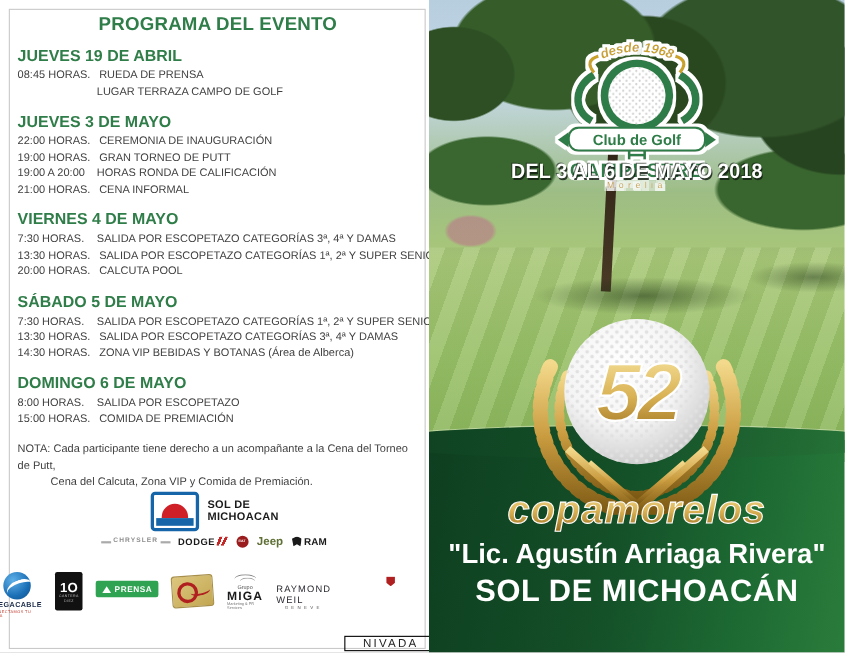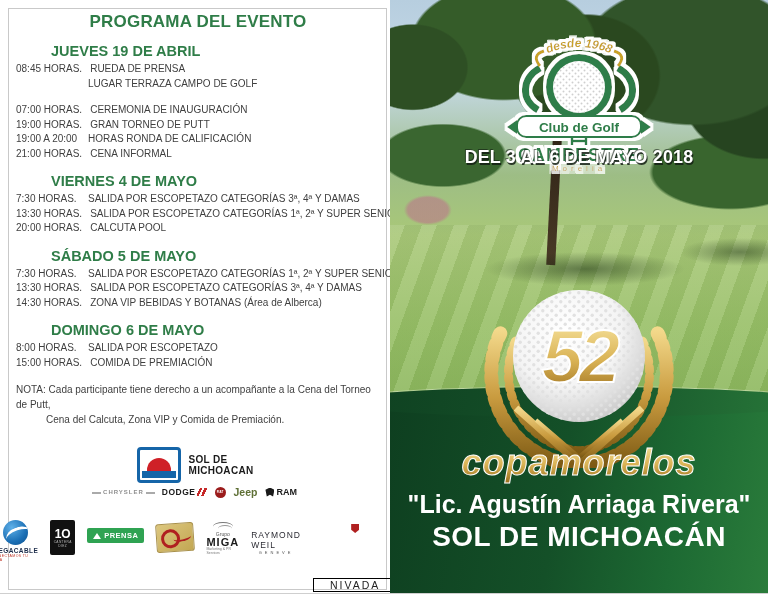--- a/index.html
+++ b/index.html
@@ -5,21 +5,21 @@
   html,body{margin:0;padding:0;background:#fff;}
   body{width:768px;height:594px;position:relative;overflow:hidden;
        font-family:"Liberation Sans",sans-serif;border-bottom:1px solid #cfcfcf;box-sizing:border-box;}
 
   
   .left{position:absolute;left:0;top:0;width:390px;height:594px;background:#fff;}
   .lborder{position:absolute;left:8px;top:8px;right:3px;bottom:4px;border:1px solid #c9c9c9;}
   .lcontent{position:absolute;left:16px;top:12px;right:10px;}
   .ltitle{color:#2f7d48;font-weight:bold;font-size:17px;text-align:center;margin:0 0 11px 0;letter-spacing:.2px;}
   .sec{margin-bottom:12px;}
-  .sec-h{color:#2f7d48;font-weight:bold;font-size:14.5px;margin-bottom:3px;margin-left:35px;}
+  .sec-h{color:#2f7d48;font-weight:bold;font-size:14.5px;margin-bottom:3px;}
   .row{display:flex;gap:8px;font-size:10px;color:#3f3f3f;line-height:14.5px;white-space:nowrap;}
   .row .t{flex:0 0 64px;}
   .note{font-size:10px;color:#3f3f3f;line-height:15px;margin-top:6px;}
   .note .n2{padding-left:30px;}
 
   
   .sol-block{position:absolute;left:0;right:0;top:447px;display:flex;justify-content:center;align-items:center;gap:8px;}
   .sol-icon{width:44px;height:36px;background:#fff;border:3px solid #1565a8;border-radius:4px;position:relative;box-sizing:border-box;}
   .sol-icon .base{position:absolute;left:2px;right:2px;bottom:2px;height:7px;background:#1565a8;}
   .sol-icon .dome{position:absolute;left:50%;bottom:9px;transform:translateX(-50%);width:24px;height:13px;
@@ -113,22 +113,23 @@
           <div class="row">
             <span class="t">08:45 HORAS.</span>
             <span class="d">RUEDA DE PRENSA</span>
           </div>
           <div class="row">
             <span class="t"></span>
             <span class="d">LUGAR TERRAZA CAMPO DE GOLF</span>
           </div>
         </div>
         <div class="sec">
-          <div class="row">
-            <span class="t">07:00 HORAS.</span>
+          <div class="sec-h">JUEVES 3 DE MAYO</div>
+          <div class="row">
+            <span class="t">22:00 HORAS.</span>
             <span class="d">CEREMONIA DE INAUGURACIÓN</span>
           </div>
           <div class="row">
             <span class="t">19:00 HORAS.</span>
             <span class="d">GRAN TORNEO DE PUTT</span>
           </div>
           <div class="row">
             <span class="t">19:00 A 20:00</span>
             <span class="d">HORAS RONDA DE CALIFICACIÓN</span>
           </div>

